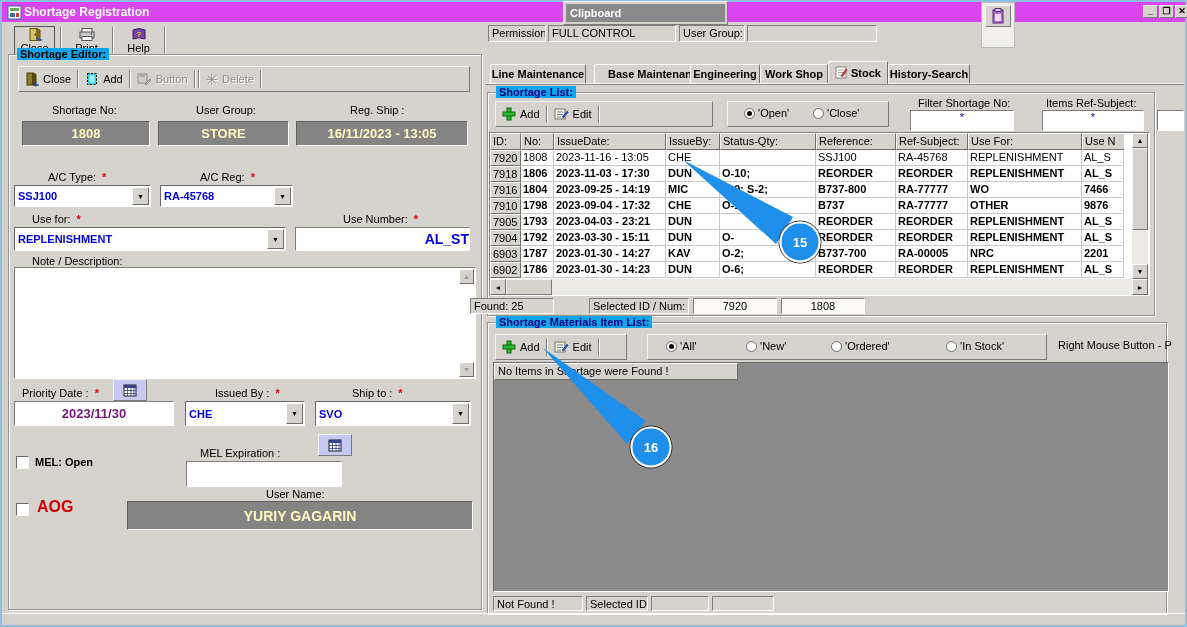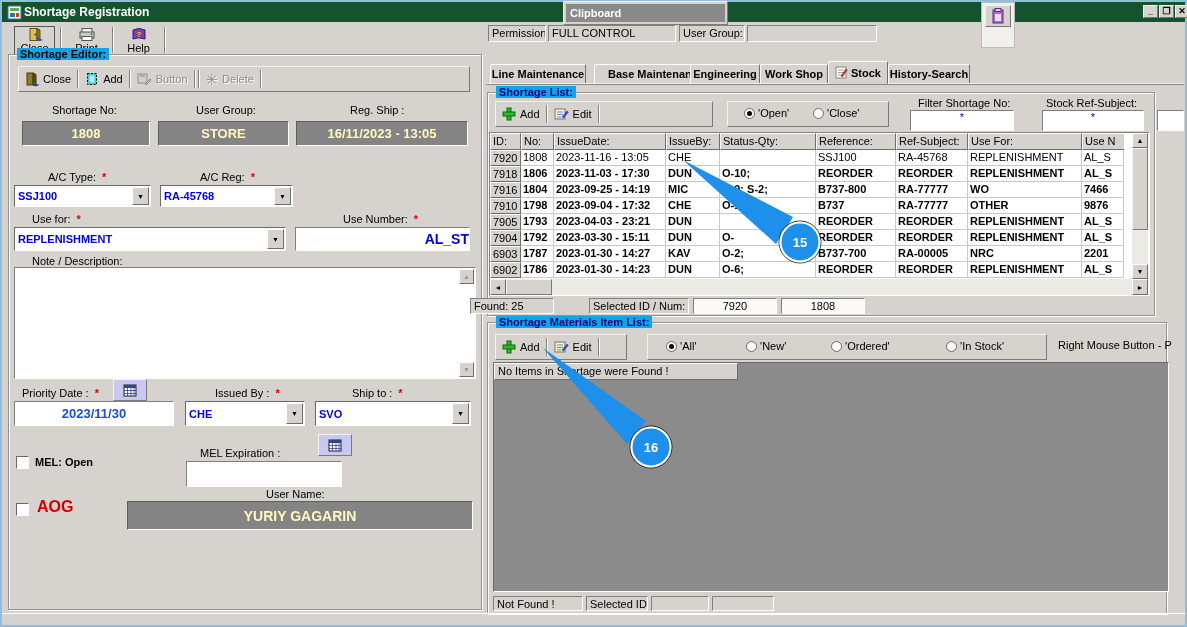--- a/index.html
+++ b/index.html
@@ -5,21 +5,21 @@
   * { margin:0; padding:0; box-sizing:border-box; }
   html,body { background:#e8e8e8; }
   body { font-family:"Liberation Sans", sans-serif; }
   #app { position:relative; width:1187px; height:627px; background:#d6d3ce; overflow:hidden;
          box-shadow: inset 0 0 0 2px #8fbede; font-size:11px; color:#000; }
   .abs { position:absolute; }
   .raised2 { border:1px solid; border-color:#f4f2ee #7a7a7a #7a7a7a #f4f2ee; background:#d6d3ce; }
   .sunken  { border:1px solid; border-color:#808080 #ffffff #ffffff #808080; background:#ffffff; }
   .groupbox { border:1px solid #929292; box-shadow:1px 1px 0 #ffffff, inset 1px 1px 0 #ffffff; }
   .gtitle { position:absolute; top:-7px; left:8px; background:#0ea5e9; padding:0 3px; font-weight:bold; }
-  .titlebar { left:2px; top:2px; width:1183px; height:20px; background:#14532d; display:flex; align-items:center; }
+  .titlebar { left:2px; top:2px; width:1183px; height:20px; background:#d946ef; display:flex; align-items:center; }
   .titlebar .t { color:#fff; font-weight:bold; font-size:12px; margin-left:5px; }
   .winbtn { width:15px; height:13px; font-size:9px; font-weight:bold; display:flex; align-items:center; justify-content:center; line-height:1; }
   .tbtn { display:flex; flex-direction:column; align-items:center; justify-content:center; gap:1px; }
   .sep { width:2px; border-left:1px solid #808080; border-right:1px solid #fff; }
   .display-box { background:#848484; border:1px solid; border-color:#5f5f5f #ffffff #ffffff #5f5f5f;
                  color:#fff8c0; font-weight:bold; font-size:13px; display:flex; align-items:center; justify-content:center; }
   .lbl { position:absolute; white-space:nowrap; }
   .req { color:#e00000; font-weight:bold; margin-left:6px; }
   .combo { position:absolute; background:#fff; border:1px solid; border-color:#6a6a6a #ffffff #ffffff #6a6a6a; }
   .combo .val { position:absolute; left:3px; top:2px; right:20px; bottom:2px; color:#0000e0; font-weight:bold; overflow:hidden; white-space:nowrap; display:flex; align-items:center; }
@@ -191,21 +191,21 @@
   <div class="abs raised2" style="left:113px;top:379px;width:34px;height:22px;background:#c8c8f2;display:flex;align-items:center;justify-content:center">
     <svg width="14" height="13" viewBox="0 0 14 13">
       <rect x="1" y="1" width="12" height="11" fill="#fff" stroke="#222"></rect>
       <rect x="1" y="1" width="12" height="3" fill="#334488"></rect>
       <path d="M1 6.5 h12 M1 9.5 h12 M4.5 4 v8 M8 4 v8 M11 4 v8" stroke="#334488" stroke-width="0.8"></path>
     </svg>
   </div>
   <span class="lbl" style="left:215px;top:387px"><span>Issued By :</span><span class="req">*</span></span>
   <span class="lbl" style="left:352px;top:387px"><span>Ship to :</span><span class="req">*</span></span>
   <div class="abs sunken" style="left:14px;top:401px;width:160px;height:25px;display:flex;align-items:center;justify-content:center">
-    <span style="color:#1d4ed8;font-weight:bold;font-size:13px">2023/11/30</span>
+    <span style="color:#701a75;font-weight:bold;font-size:13px">2023/11/30</span>
   </div>
   <div class="combo" style="left:185px;top:401px;width:120px;height:25px">
     <div class="val">CHE</div>
     <div class="drop">▼</div>
   </div>
   <div class="combo" style="left:315px;top:401px;width:156px;height:25px">
     <div class="val">SVO</div>
     <div class="drop">▼</div>
   </div>
 
@@ -279,21 +279,21 @@
 
   <div class="abs raised2" style="left:727px;top:101px;width:162px;height:26px">
     <span class="lbl" style="left:16px;top:5px"><span class="radio on"></span> <span>'Open'</span></span>
     <span class="lbl" style="left:85px;top:5px"><span class="radio"></span> <span>'Close'</span></span>
   </div>
 
   <span class="lbl" style="left:918px;top:97px">Filter Shortage No:</span>
   <div class="abs sunken" style="left:910px;top:110px;width:104px;height:21px;text-align:center;color:#0000e0">
     <span>*</span>
   </div>
-  <span class="lbl" style="left:1046px;top:97px">Stock Ref-Subject:</span>
+  <span class="lbl" style="left:1046px;top:97px">Items Ref-Subject:</span>
   <div class="abs sunken" style="left:1042px;top:110px;width:102px;height:21px;text-align:center;color:#0000e0">
     <span>*</span>
   </div>
   <div class="abs sunken" style="left:1157px;top:110px;width:27px;height:21px"></div>
 
   <div class="abs" style="left:489px;top:132px;width:661px;height:164px;border:1px solid;border-color:#808080 #fff #fff #808080;background:#fff"></div>
   <div class="abs" style="left:490px;top:133px;width:642px;height:17px;display:flex">
     <div class="thead-cell c0">ID:</div>
     <div class="thead-cell c1">No:</div>
     <div class="thead-cell c2">IssueDate:</div>

